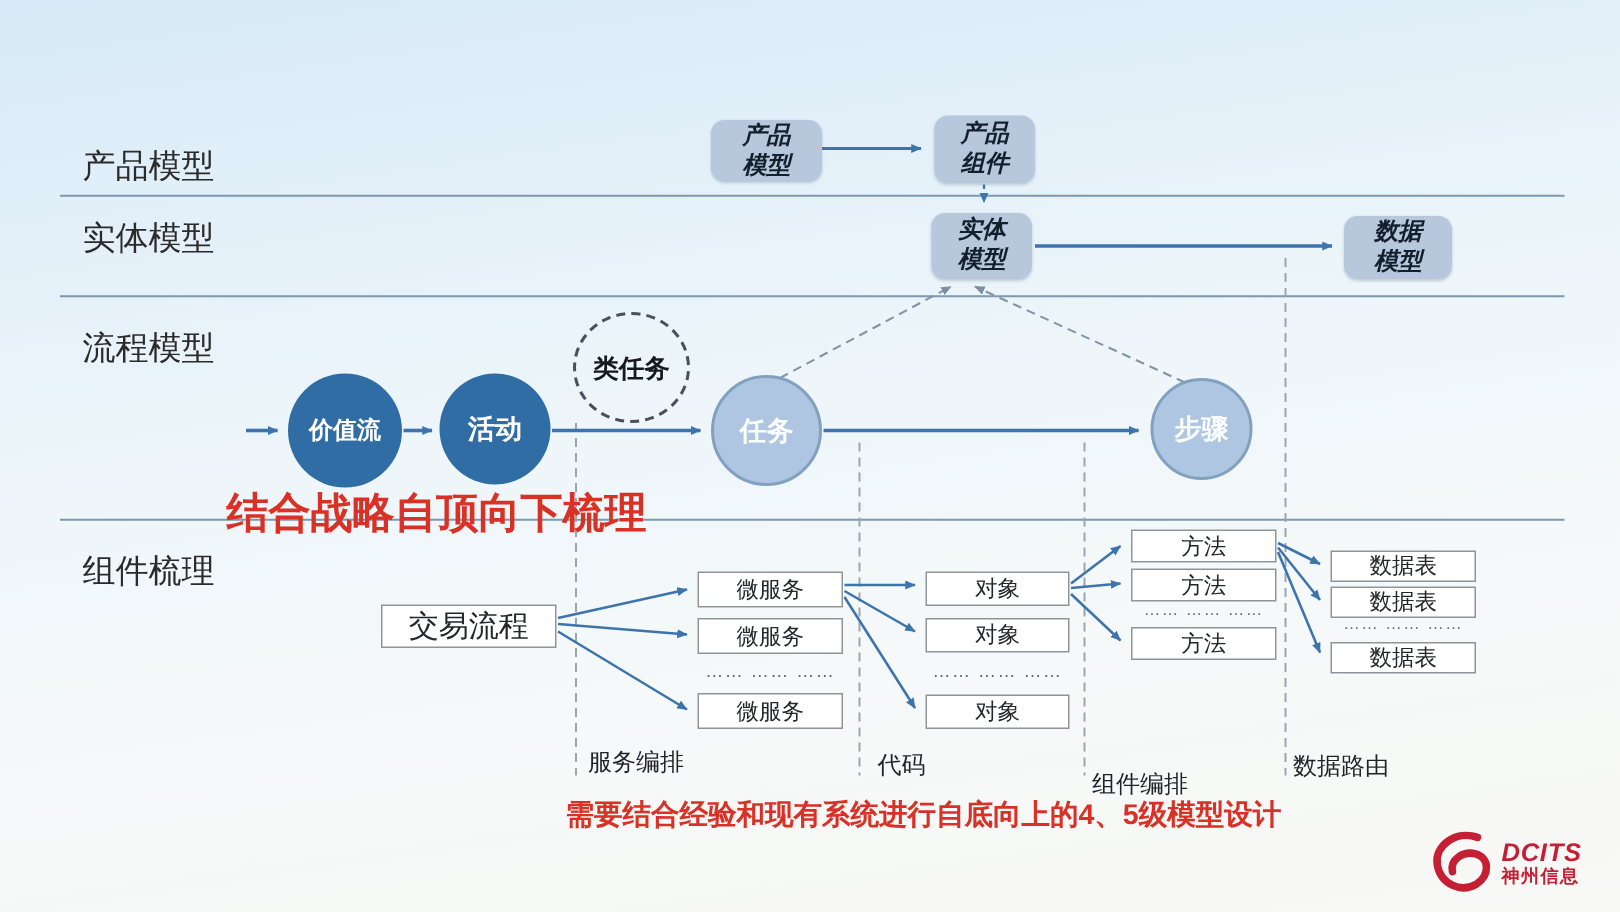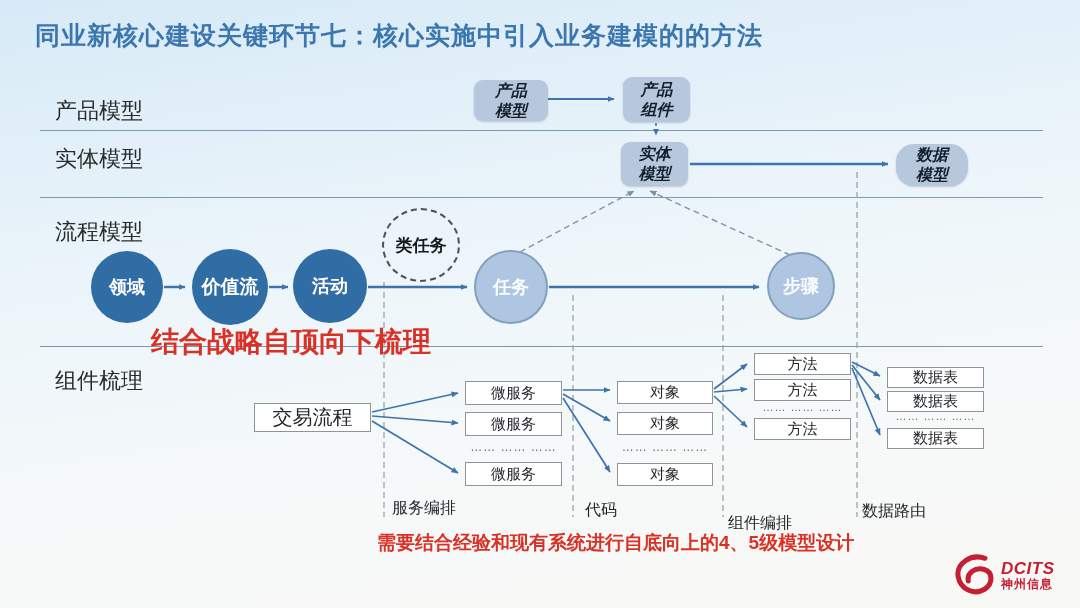--- a/index.html
+++ b/index.html
@@ -91,38 +91,36 @@
       <line x1="714" y1="389" x2="747" y2="364" marker-end="url(#arrB)"></line>
       <line x1="714" y1="392" x2="747" y2="389" marker-end="url(#arrB)"></line>
       <line x1="714" y1="396" x2="747" y2="427" marker-end="url(#arrB)"></line>
 
       <line x1="852" y1="362" x2="880" y2="376" marker-end="url(#arrB)"></line>
       <line x1="852" y1="365" x2="880" y2="400" marker-end="url(#arrB)"></line>
       <line x1="852" y1="368" x2="880" y2="435" marker-end="url(#arrB)"></line>
     </g>
   </svg>
 
-  <div id="title" class="abs">同业新核心建设关键环节七：核心实施中引入业务建模的的方法</div>
 
   <div class="abs rowlabel" style="left:55px;top:96px;">产品模型</div>
   <div class="abs rowlabel" style="left:55px;top:144px;">实体模型</div>
   <div class="abs rowlabel" style="left:55px;top:217px;">流程模型</div>
   <div class="abs rowlabel" style="left:55px;top:366px;">组件梳理</div>
 
   <div class="abs model-box pre" style="left:474px;top:80px;width:74px;height:41px;">产品
 模型</div>
   <div class="abs model-box pre" style="left:623px;top:77px;width:67px;height:45px;">产品
 组件</div>
   <div class="abs model-box pre" style="left:621px;top:142px;width:67px;height:44px;">实体
 模型</div>
-  <div class="abs model-box pre" style="left:896px;top:144px;width:72px;height:42px;border-radius:18px;">数据
+  <div class="abs model-box pre" style="left:896px;top:144px;width:72px;height:42px;">数据
 模型</div>
 
-  <div class="abs circle dark" style="left:91px;top:251px;width:72px;height:72px;">领域</div>
-  <div class="abs circle dark" style="left:192px;top:249px;width:76px;height:76px;font-size:19px;">价值流</div>
+  <div class="abs circle dark" style="left:192px;top:249px;width:76px;height:76px;font-size:16px;">价值流</div>
   <div class="abs circle dark" style="left:293px;top:249px;width:74px;height:74px;">活动</div>
   <div class="abs circle light" style="left:474px;top:250px;width:74px;height:74px;">任务</div>
   <div class="abs circle light" style="left:767px;top:252px;width:68px;height:68px;">步骤</div>
   <div class="abs circle dashed" style="left:382px;top:208px;width:78px;height:74px;">类任务</div>
 
   <div class="abs rednote" style="left:151px;top:323px;font-size:28px;">结合战略自顶向下梳理</div>
 
   <div class="abs sbox" style="left:254px;top:403px;width:117px;height:29px;font-size:20px;">交易流程</div>
 
   <div class="abs sbox" style="left:465px;top:381px;width:97px;height:24px;">微服务</div>

